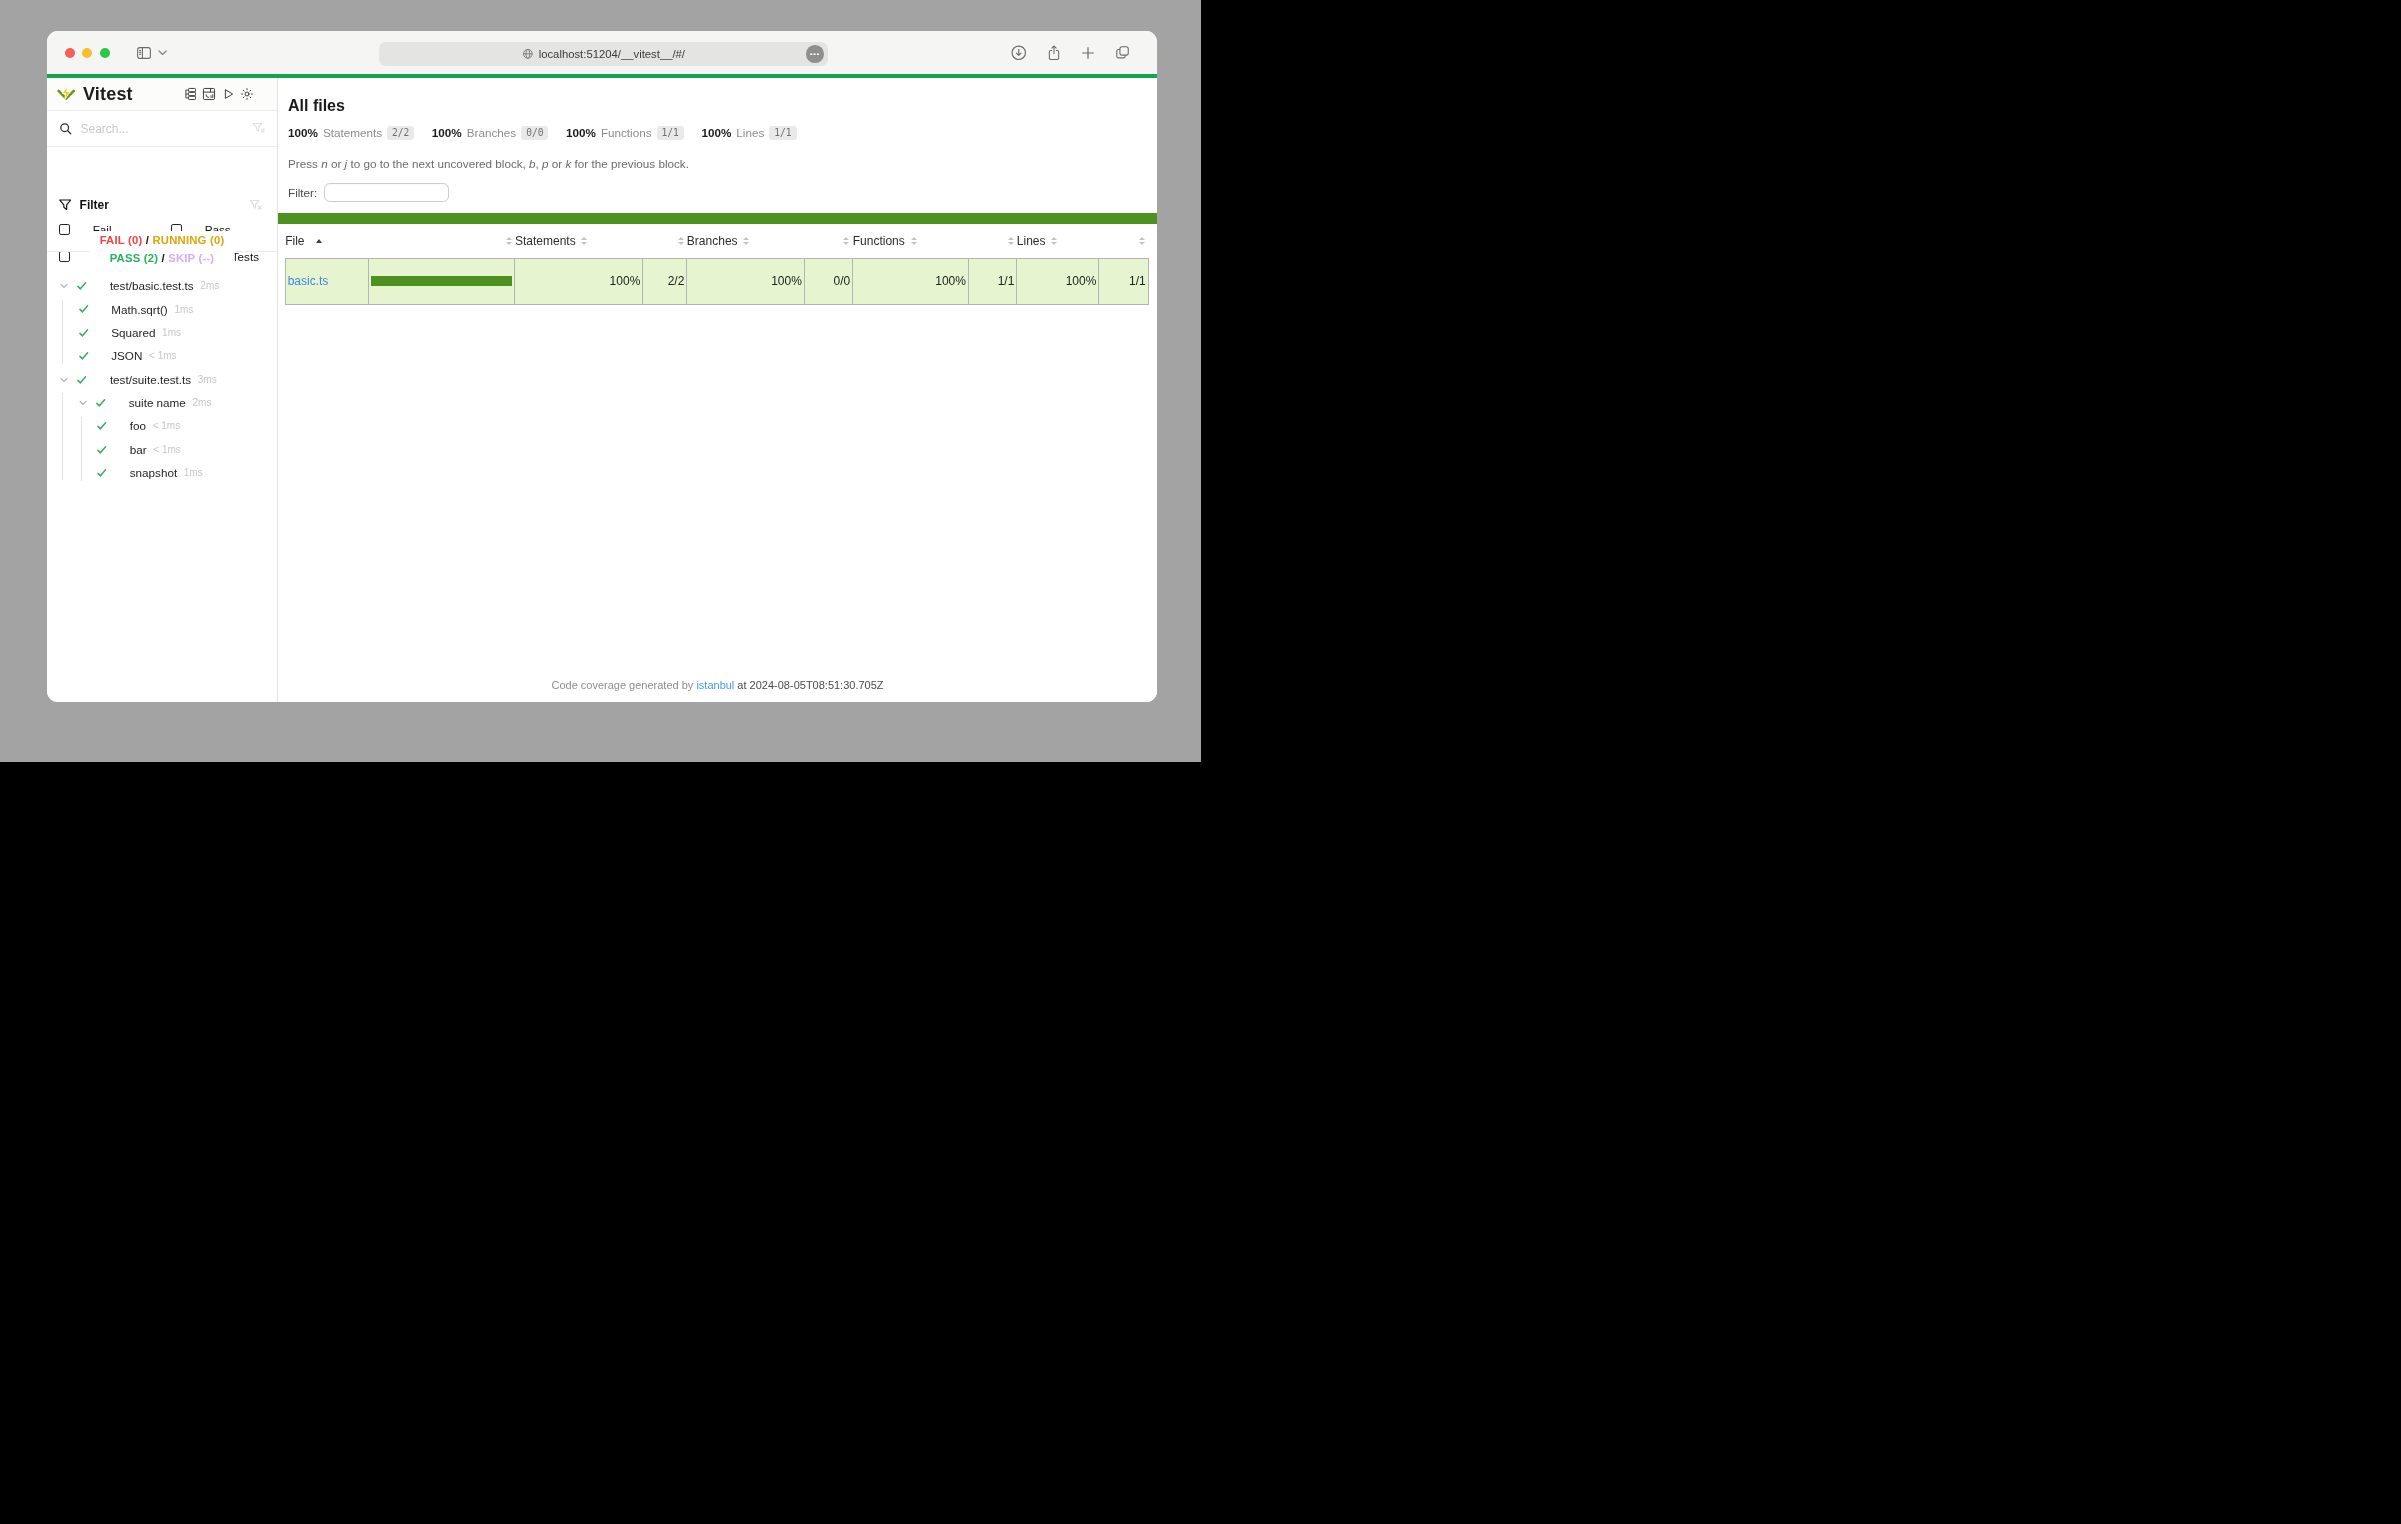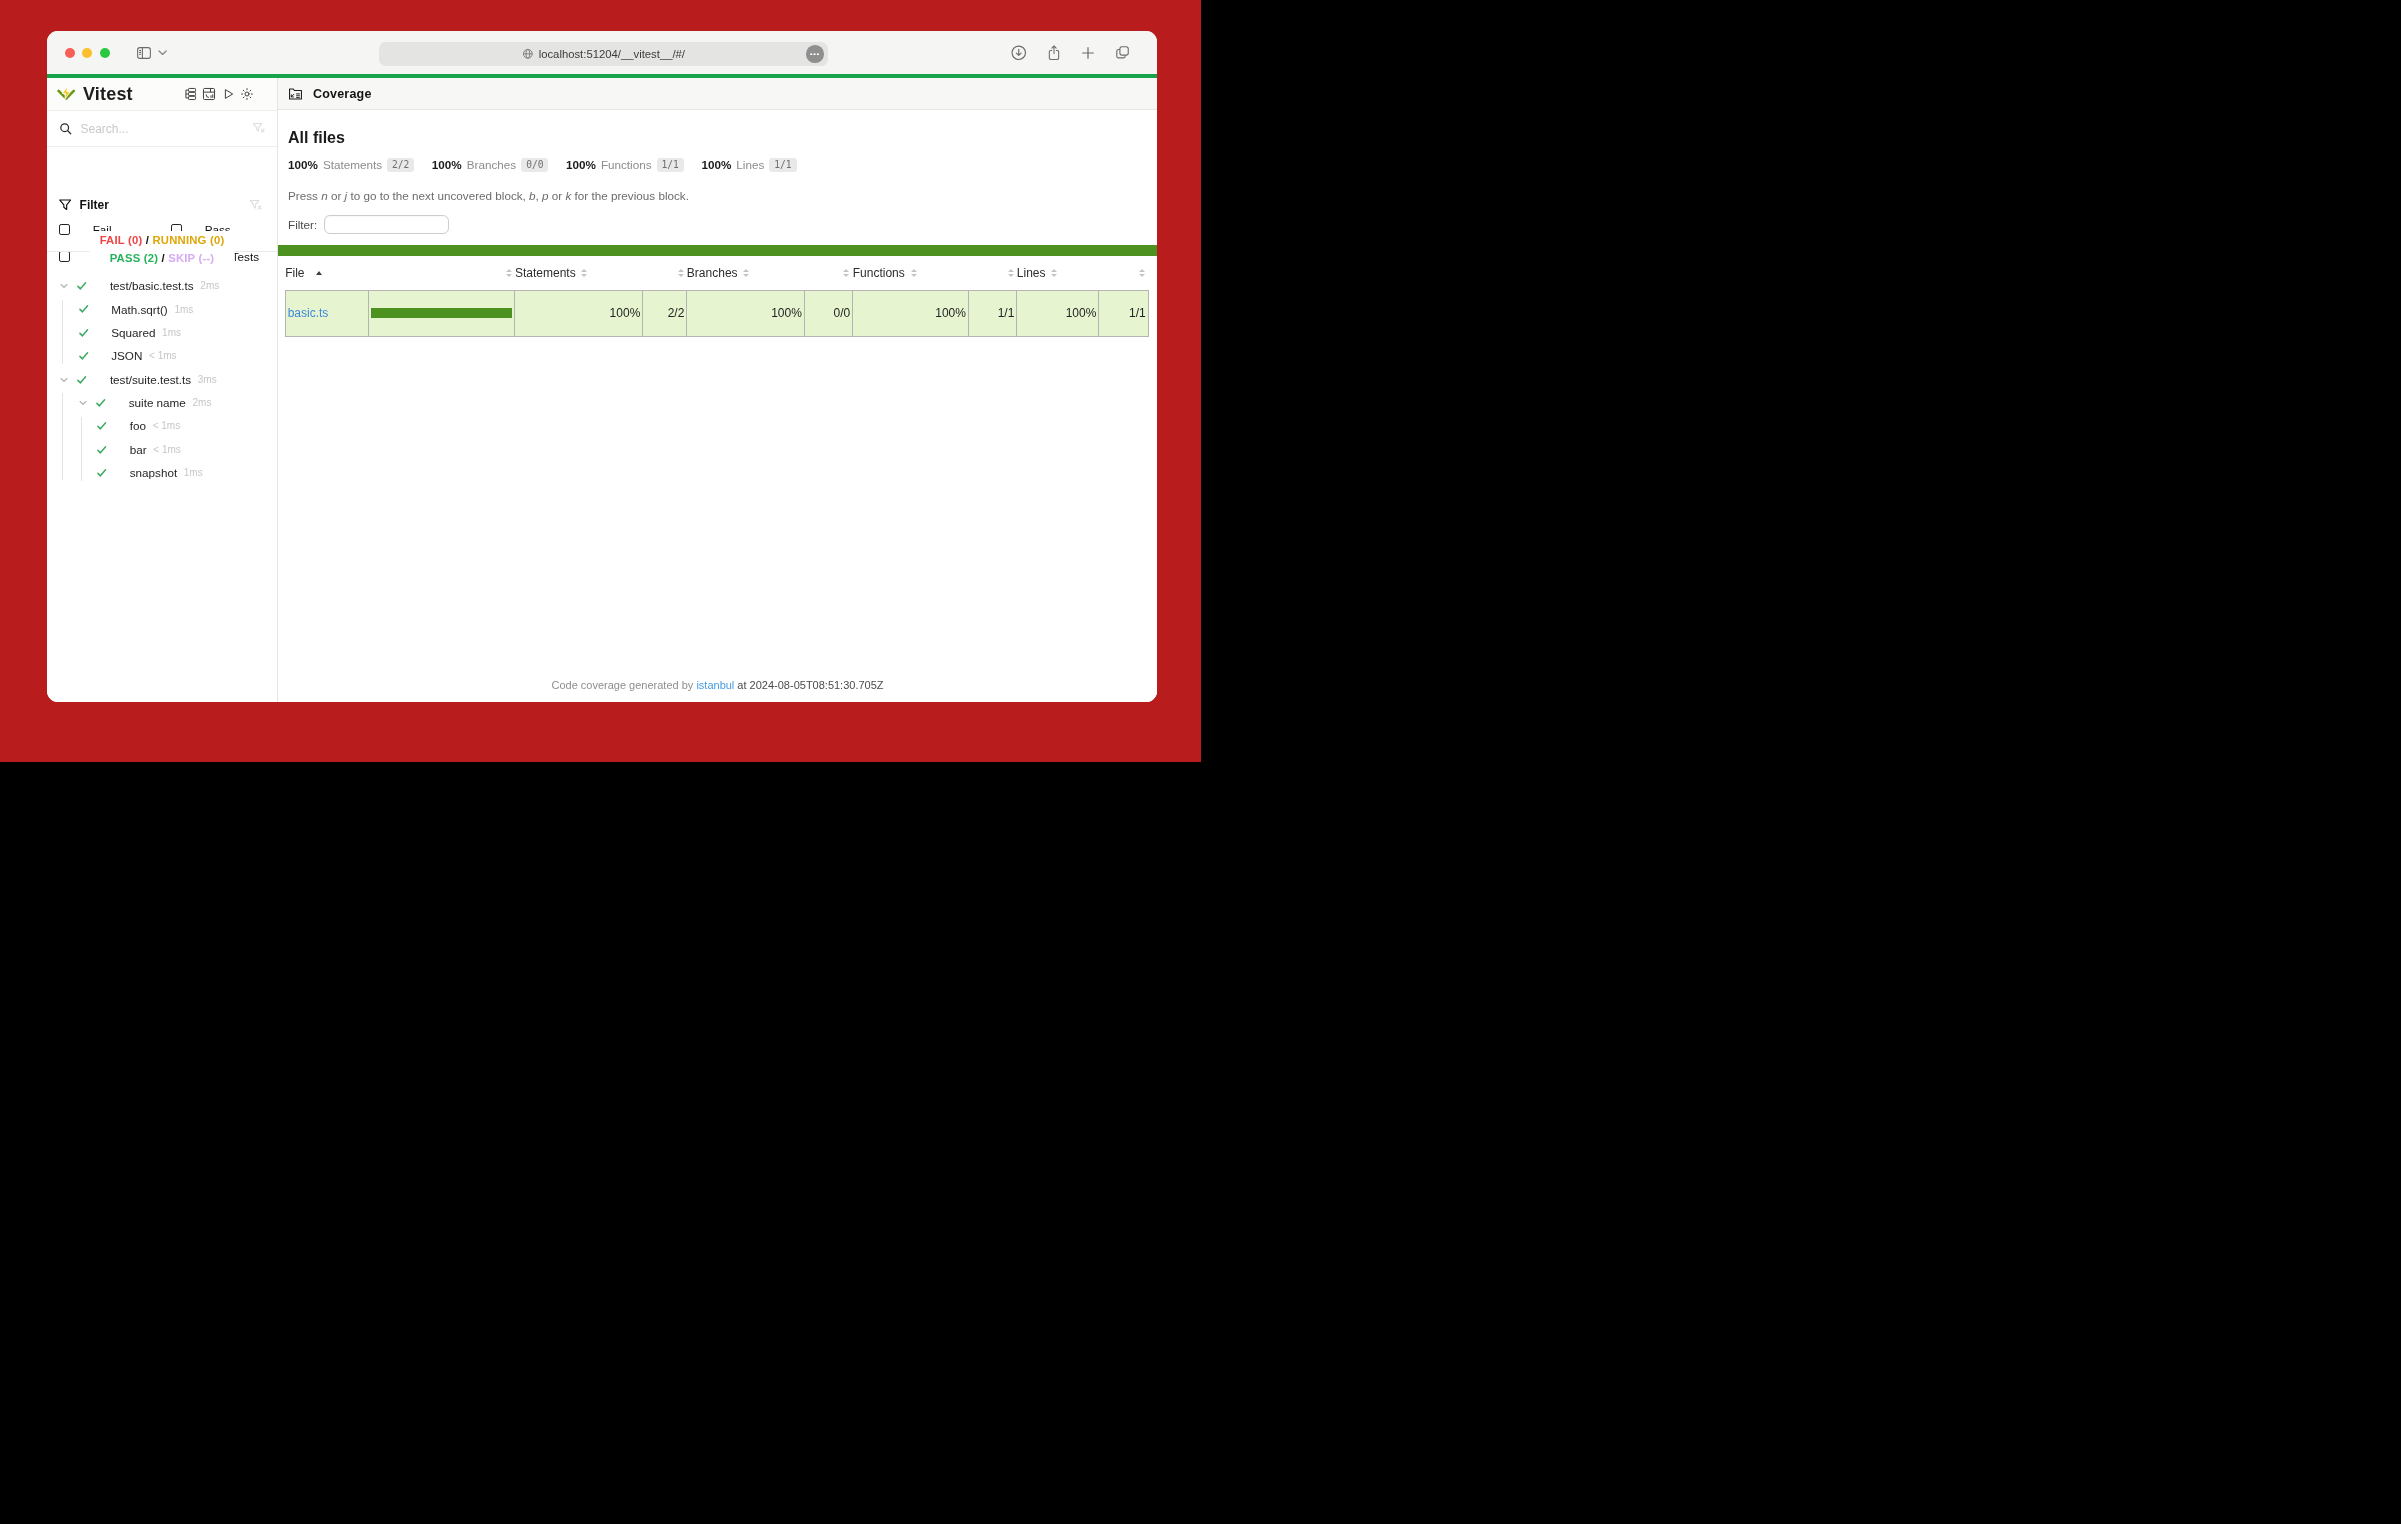--- a/index.html
+++ b/index.html
@@ -1,17 +1,17 @@
 <!DOCTYPE html>
 <html style="font-size:13.4px"><head>
 <meta charset="utf-8">
 <style>
   * { margin:0; padding:0; box-sizing:border-box; }
   html,body { width:1201px; height:762px; background:#000; font-family:"Liberation Sans", sans-serif; }
-  #app { position:relative; width:1201px; height:762px; background:#b91c1c; overflow:hidden; }
+  #app { position:relative; width:1201px; height:762px; background:#a3a3a3; overflow:hidden; }
 
   
   .window { position:absolute; left:47px; top:31px; width:1110px; height:671px;
             background:#fff; border-radius:11px; overflow:hidden;
             display:flex; flex-direction:column; }
 
   
   .chrome { height:43px; background:#f5f5f3; flex:0 0 auto; display:flex; align-items:center; position:relative; }
   .traffic { display:flex; gap:7.5px; margin-left:17.5px; }
   .light { width:10px; height:10px; border-radius:50%; }
@@ -376,30 +376,20 @@
               <span class="tree-label">snapshot</span>
               <span class="tree-dur">1ms</span>
             </div>
             <div class="guide" style="left: 15px; top: 26px; height: 64px;"></div>
             <div class="guide" style="left: 15px; top: 119px; height: 87px;"></div>
             <div class="guide" style="left: 34px; top: 143px; height: 64px;"></div>
           </div>
       </div>
 
       <div class="main">
-        <div class="main-header">
-          <span>
-            <svg width="15" height="14" viewBox="0 0 24 22" fill="none" stroke="#1c1c1c" stroke-width="1.7" stroke-linejoin="round">
-              <path d="M2.5 3h6l2 2.5H21.5V19H2.5z"></path>
-              <path d="M13 10.8h6M13 13.8h6M13 16.8h6" stroke-width="1.5"></path>
-              <path d="M9.3 11.5l-4 4M5.3 12.3v3.4h3.4" stroke-width="1.5" stroke-linecap="round"></path>
-            </svg>
-          </span>
-          <span class="main-title">Coverage</span>
-        </div>
 
         <div class="report">
           <div class="rpt-pad">
             <div class="all-files">All files</div>
             <div class="stats" id="stats">
                 <div class="stat">
                   <span class="pct">100%</span>
                   <span class="what">Statements</span>
                   <span class="frac">2/2</span>
                 </div>

